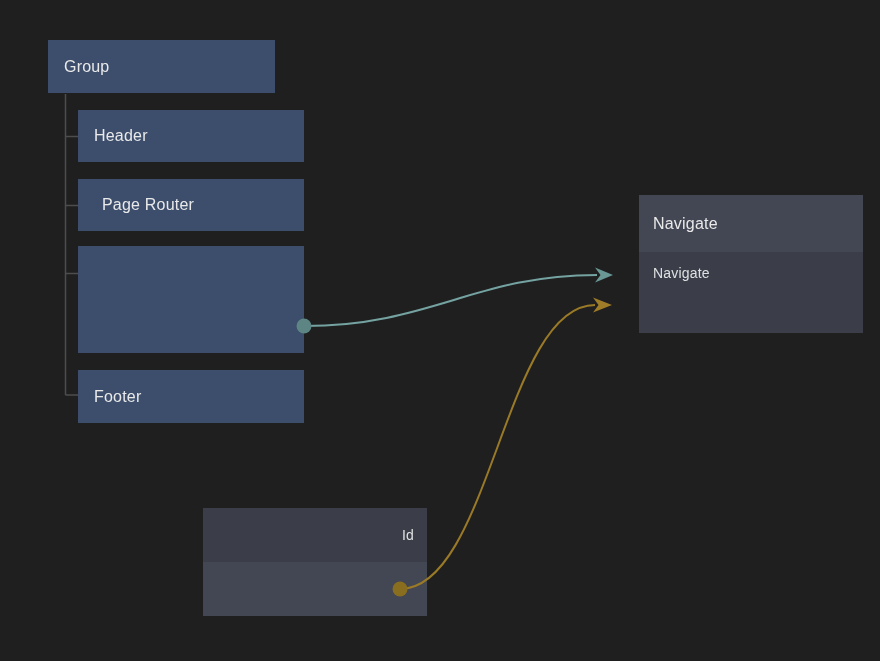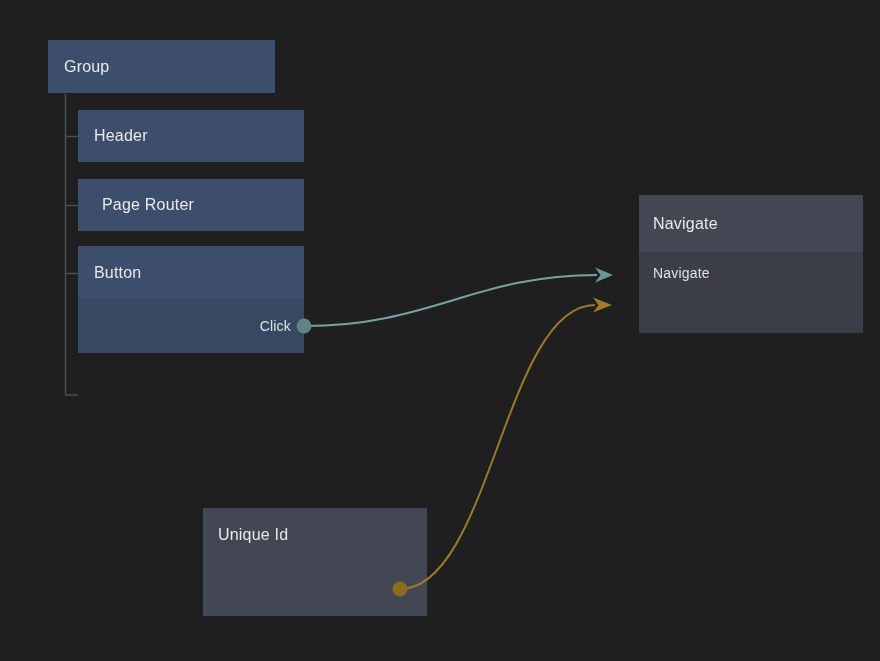--- a/index.html
+++ b/index.html
@@ -71,40 +71,41 @@
 
   <div class="node visual node-header">
     <div class="titlebar">Header</div>
   </div>
 
   <div class="node visual node-page-router">
     <div class="titlebar">Page Router</div>
   </div>
 
   <div class="node visual split node-button">
-    <div class="titlebar">Button</div>
-    <div class="body">
-      <div class="port-row out">
-        <span>Click</span>
-      </div>
-    </div>
   </div>
 
+  <div class="node visual node-footer">
+    <div class="titlebar">Footer</div>
+  </div>
 
   <div class="node logic split node-navigate">
     <div class="titlebar">Navigate</div>
     <div class="body">
       <div class="port-row in">
         <span>Navigate</span>
       </div>
     </div>
   </div>
 
   <div class="node logic split node-unique-id">
-    <div class="titlebar">Unique Id</div>
+    <div class="body">
+      <div class="port-row out">
+        <span>Id</span>
+      </div>
+    </div>
   </div>
 
   <svg id="wires" width="880" height="661" viewBox="0 0 880 661">
 
     <path class="tree-line" d="M65.5 94 L65.5 395 M65.5 136.5 L78 136.5 M65.5 205.5 L78 205.5 M65.5 273.5 L78 273.5 M65.5 395 L78 395"></path>
 
     <path class="wire-signal" d="M304 326 C 430 326, 475 275, 597 275"></path>
 
     <path class="wire-value" d="M400 589 C 490 589, 505 305, 595 305"></path>
 

